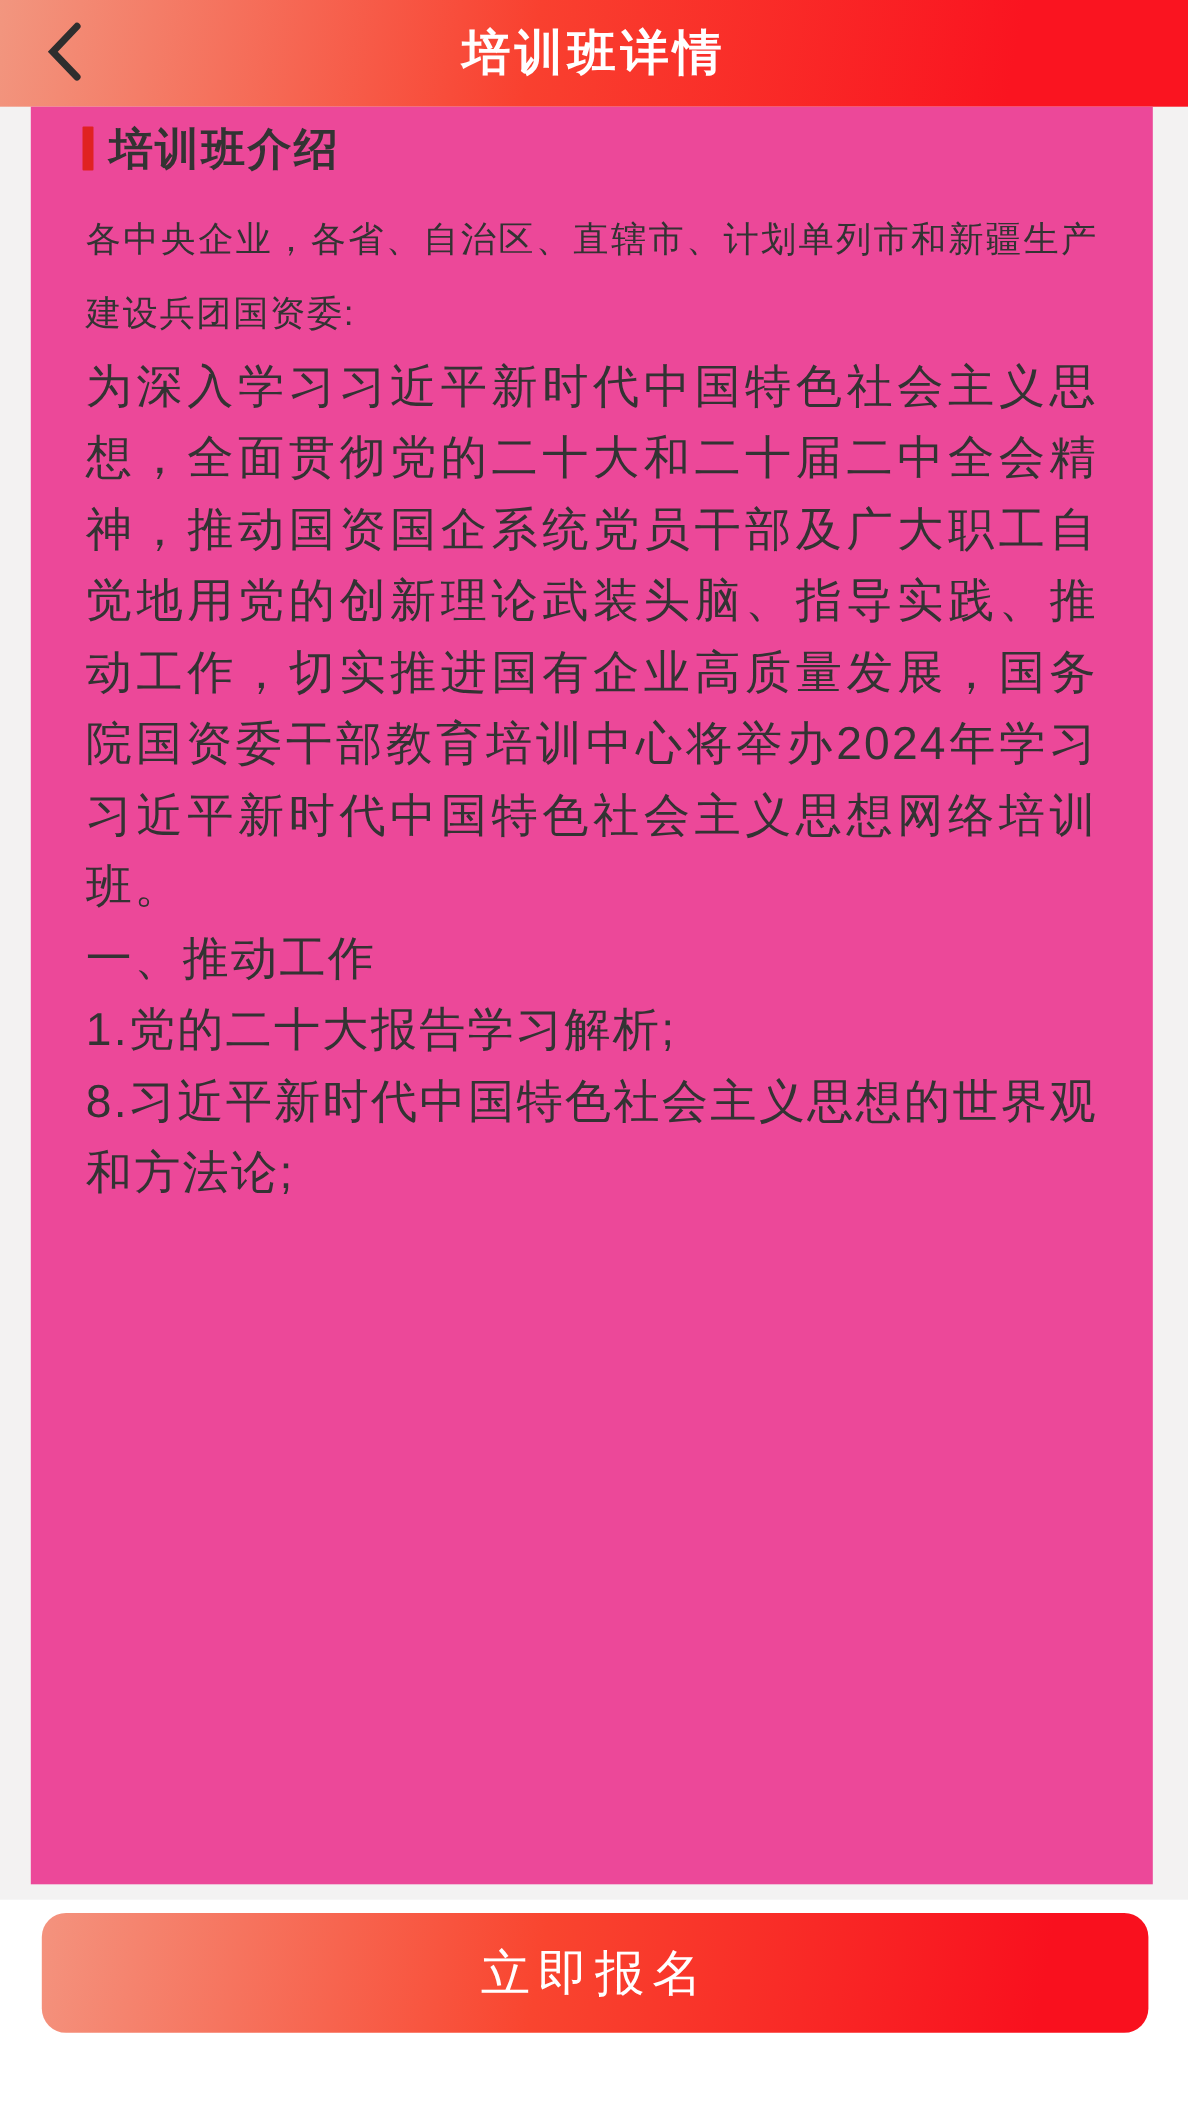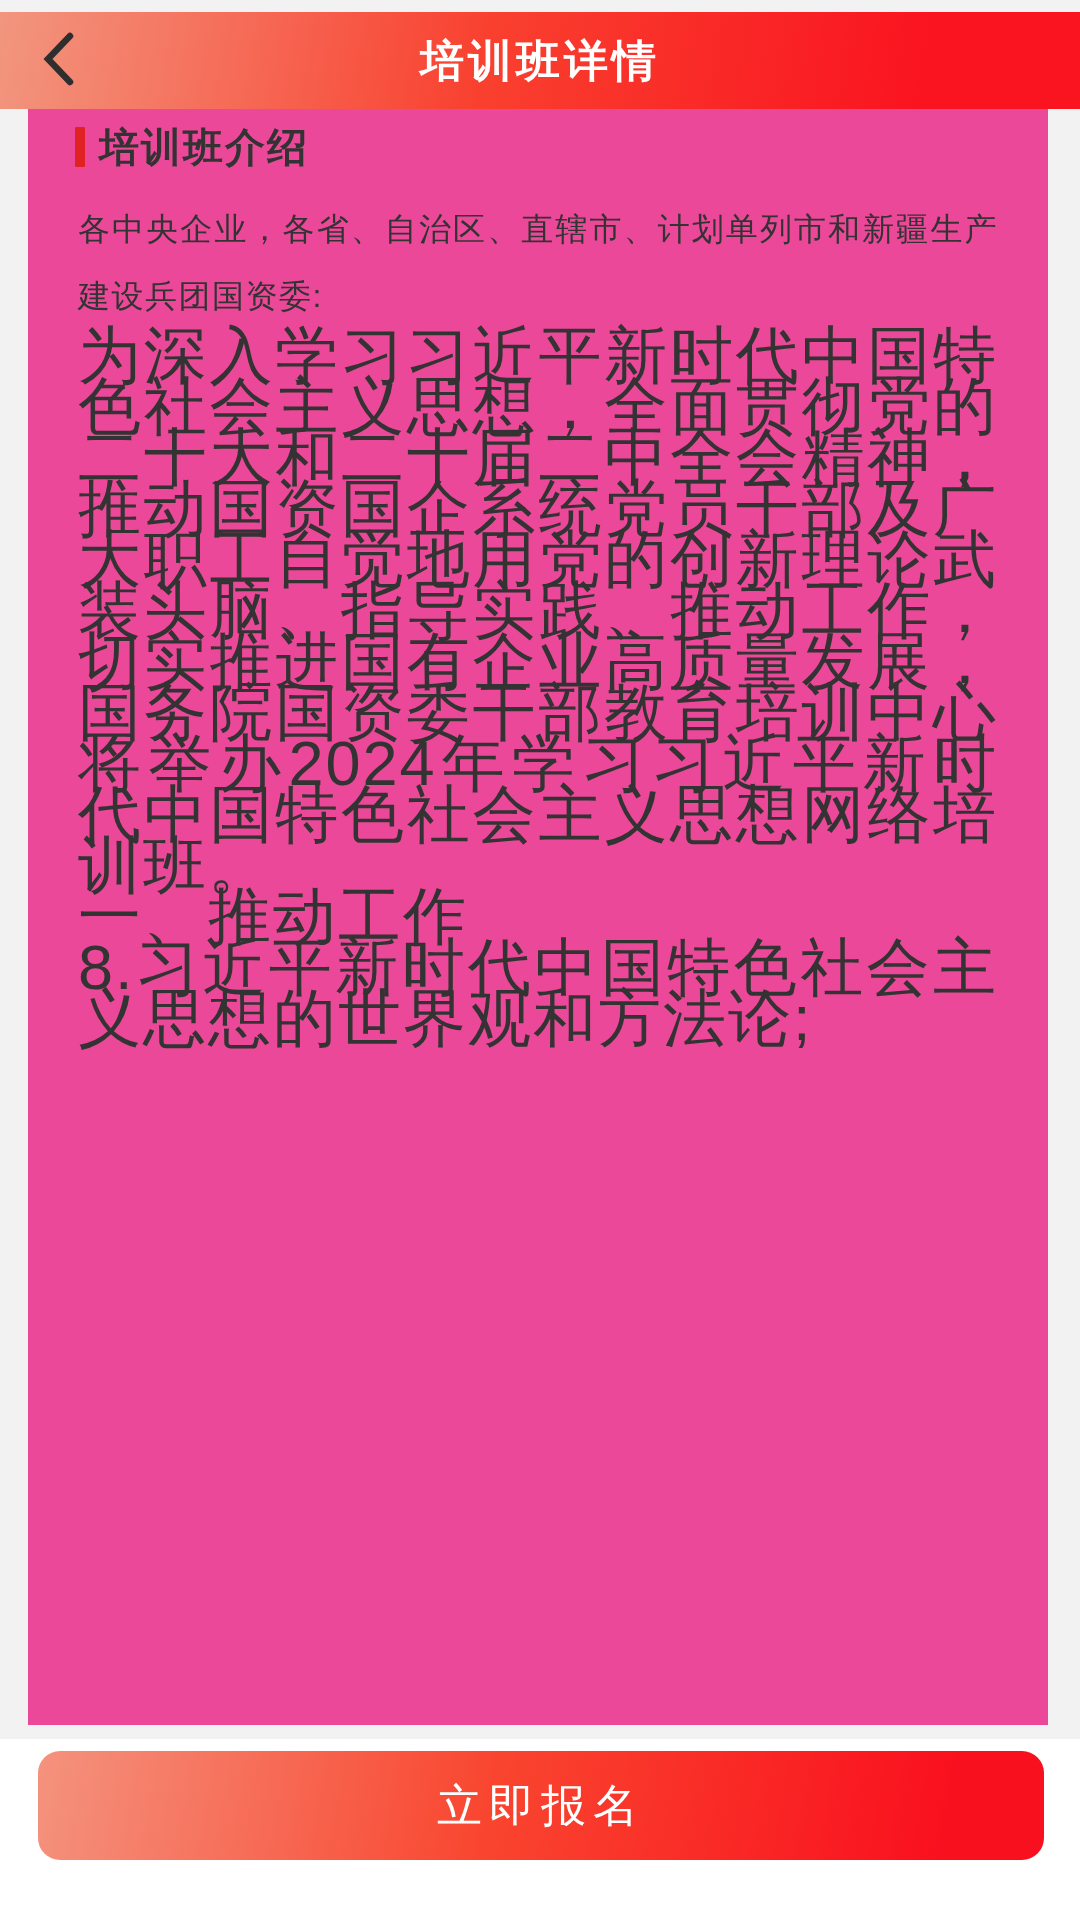--- a/index.html
+++ b/index.html
@@ -3,21 +3,21 @@
 <meta charset="utf-8">
 <style>
   * { margin: 0; padding: 0; box-sizing: border-box; }
   html, body { width: 1080px; height: 1920px; overflow: hidden; }
   body {
     font-family: "Liberation Sans", "DejaVu Sans", sans-serif;
     background: #f3f2f2;
     color: #333333;
     position: relative;
   }
-  .screen { position: absolute; inset: 0; width: 1080px; height: 1872px; background: #f3f2f2; margin-top: 12px; }
+  .screen { position: absolute; inset: 0; width: 1080px; height: 1872px; background: #f3f2f2; }
 
   
   .header {
     position: absolute; left: 0; top: 0; width: 1080px; height: 97px;
     background: linear-gradient(100deg, #F2967F 0%, #F9402F 45%, #FA1420 85%);
     display: flex; align-items: center; justify-content: center;
   }
   .back-btn {
     position: absolute; left: 20px; top: 10px; width: 76px; height: 76px;
     display: flex; align-items: center; justify-content: center;
@@ -44,21 +44,21 @@
   .section-title {
     font-size: 40px; font-weight: bold; color: #333333; letter-spacing: 2px;
   }
   .text-flow { width: 920px; }
   p.intro {
     margin-top: 27px;
     font-size: 32px; letter-spacing: 1.5px; line-height: 67px;
     text-align: justify; color: #333333;
   }
   p.body {
-    font-size: 63px; letter-spacing: 2px; line-height: 51px;
+    font-size: 42px; letter-spacing: 2px; line-height: 65px;
     text-align: justify; color: #333333;
   }
 
   
   .bottom-bar {
     position: absolute; left: 0; top: 1727px; width: 1080px; height: 193px;
     background: #ffffff;
     padding-left: 16px;
   }
   .signup-btn {
@@ -89,20 +89,21 @@
 
   <div class="card">
     <div class="section-title-row">
       <span class="accent-bar"></span>
       <span class="section-title">培训班介绍</span>
     </div>
     <div class="text-flow">
       <p class="intro">各中央企业，各省、自治区、直辖市、计划单列市和新疆生产建设兵团国资委:</p>
       <p class="body">为深入学习习近平新时代中国特色社会主义思想，全面贯彻党的二十大和二十届二中全会精神，推动国资国企系统党员干部及广大职工自觉地用党的创新理论武装头脑、指导实践、推动工作，切实推进国有企业高质量发展，国务院国资委干部教育培训中心将举办2024年学习习近平新时代中国特色社会主义思想网络培训班。</p>
       <p class="body">一、推动工作</p>
+      <p class="body">1.党的二十大报告学习解析;</p>
       <p class="body">8.习近平新时代中国特色社会主义思想的世界观和方法论;</p>
     </div>
   </div>
 
   <div class="bottom-bar">
     <button class="signup-btn">
       <span class="signup-label">立即报名</span>
     </button>
   </div>
 

